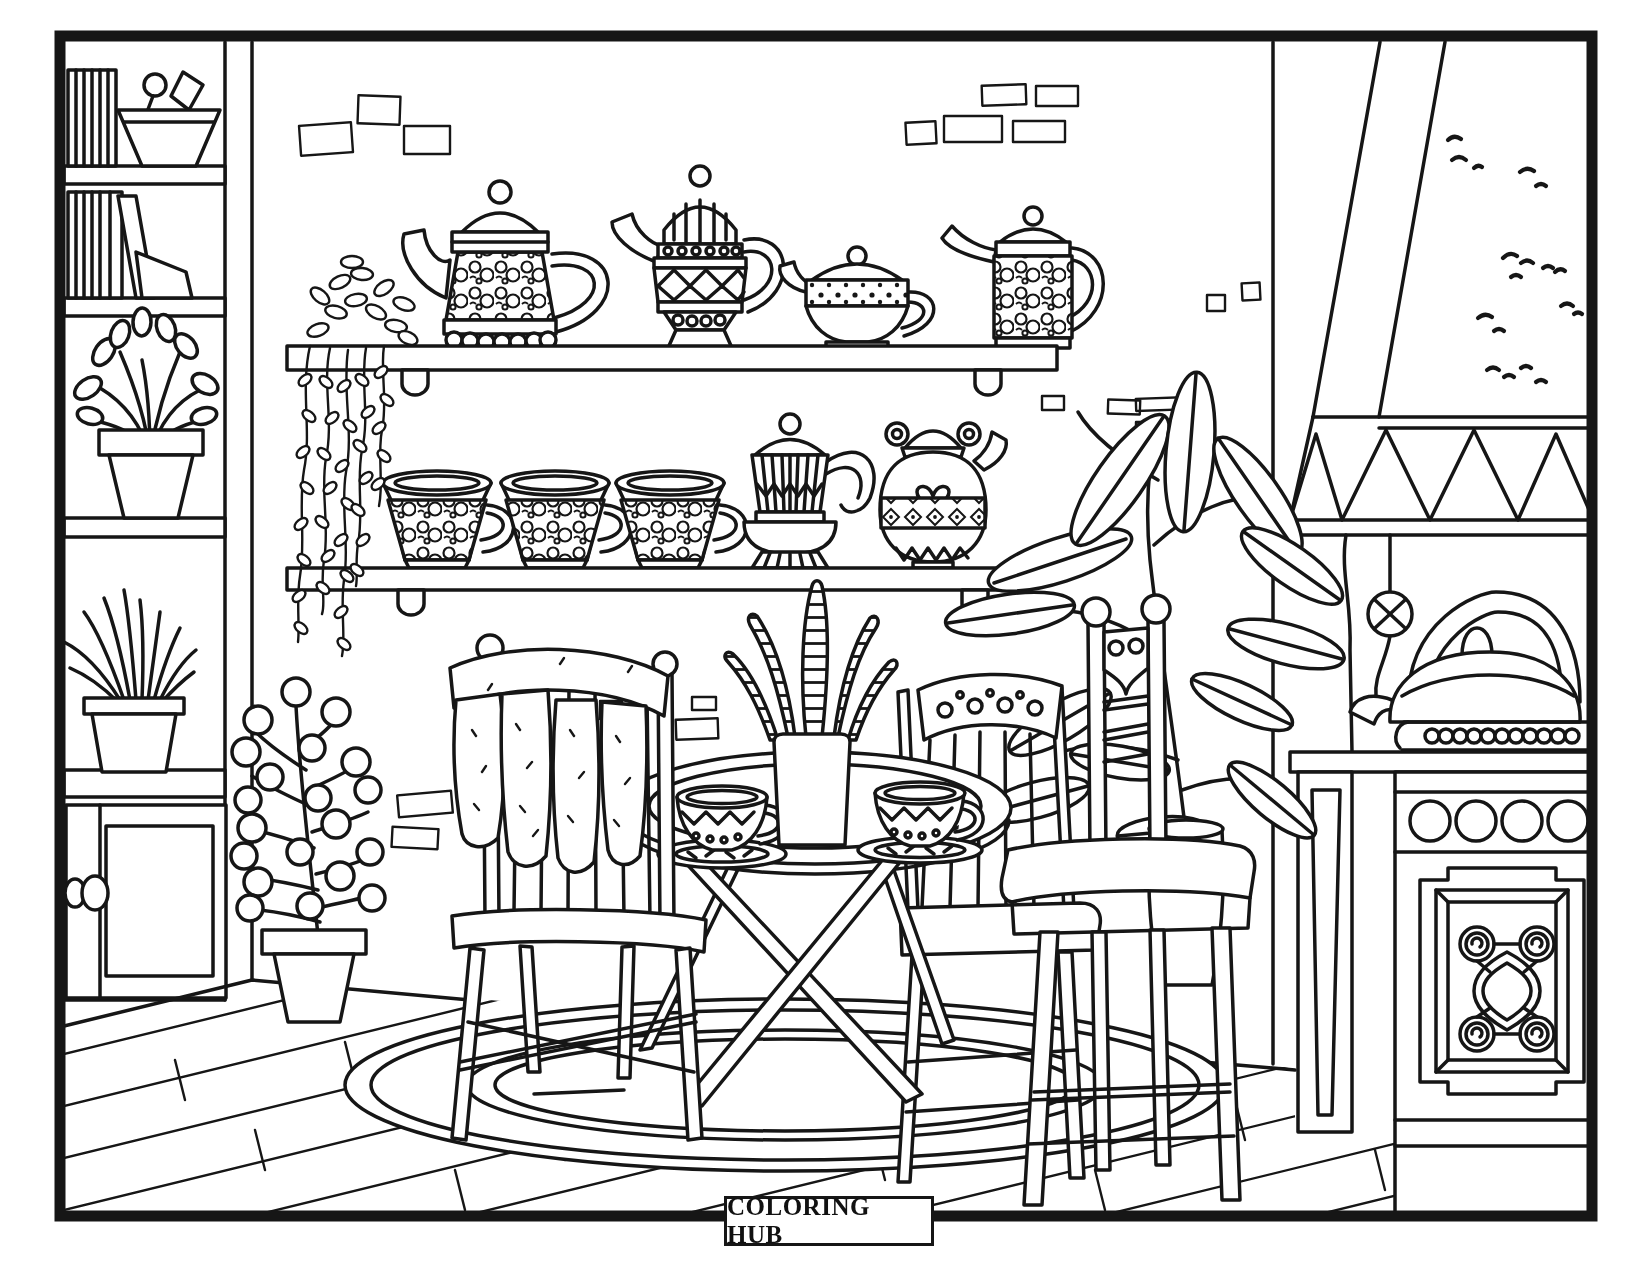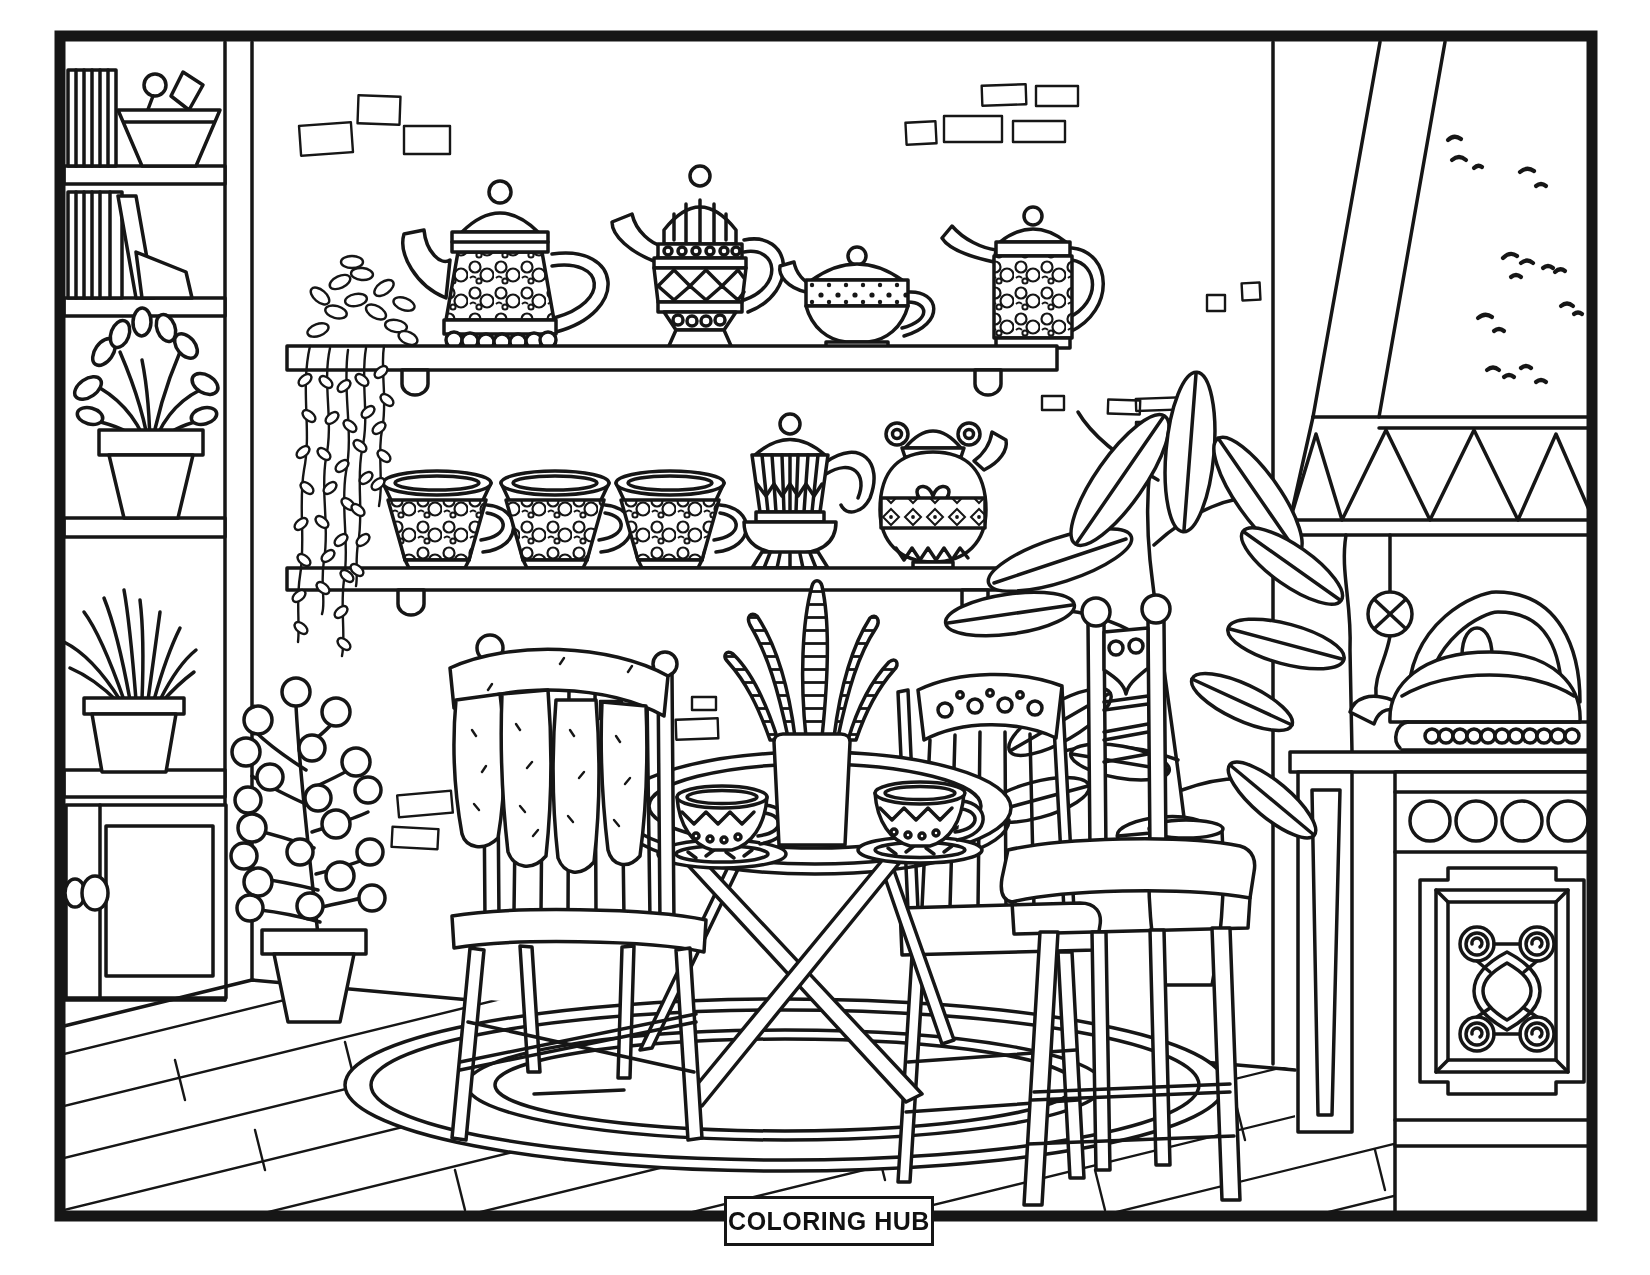--- a/index.html
+++ b/index.html
@@ -1,17 +1,17 @@
 <!DOCTYPE html>
 <html><head>
 <meta charset="utf-8">
 <style>
   html,body{margin:0;padding:0;background:#ffffff;}
   #page{position:relative;width:1650px;height:1275px;background:#ffffff;overflow:hidden;
-        font-family:Liberation Sans, sans-serif;}
+        font-family:Liberation Serif, serif;}
   svg{position:absolute;left:0;top:0;}
   svg *{vector-effect:none;}
   .ln{stroke:#161616;fill:none;stroke-width:3.5;stroke-linecap:round;stroke-linejoin:round;}
   .ln2{stroke:#161616;fill:none;stroke-width:2.4;stroke-linecap:round;stroke-linejoin:round;}
   .w{fill:#ffffff;}
   .brand-box{position:absolute;left:724px;top:1196px;width:204px;height:44px;
     background:#ffffff;border:3px solid #161616;display:flex;align-items:center;justify-content:center;
     font-weight:bold;font-size:25px;letter-spacing:.5px;color:#111;}
 </style>
 </head>

